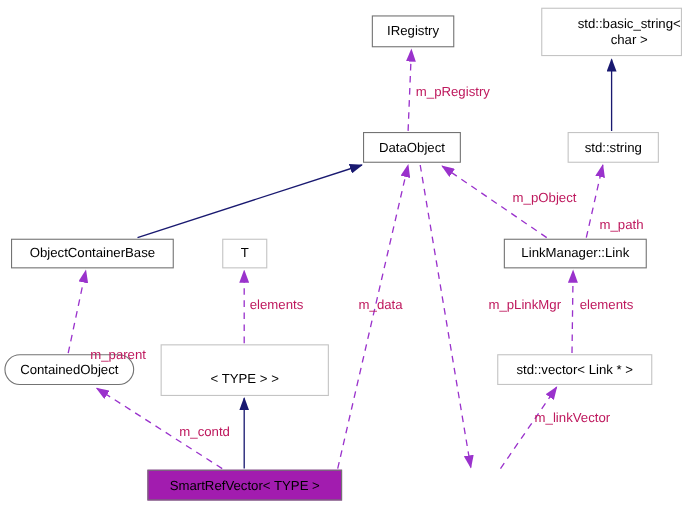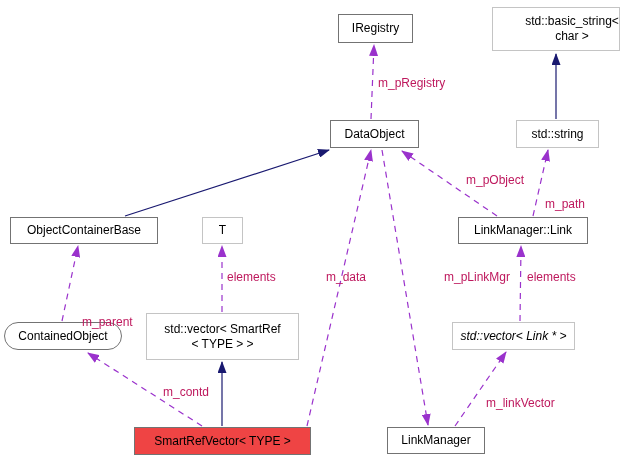--- a/index.html
+++ b/index.html
@@ -46,21 +46,21 @@
     justify-content: center;
     text-align: center;
     white-space: nowrap;
     cursor: pointer;
   }
   .node.external {
     border-color: #c4c4c4;
     cursor: default;
   }
   .node.selected {
-    background: #ef4444;
+    background: #a21caf;
     justify-content: center;
   }
   .edge-label {
     position: absolute;
     color: #be185d;
     font-size: 12px;
     line-height: 14px;
     white-space: nowrap;
   }
 </style>
@@ -125,41 +125,38 @@
   <div class="node" style="left:458px; top:217px; width:130px; height:27px;">
     <span>LinkManager::Link</span>
   </div>
 
   <div class="node" style="left:4px; top:322px; width:118px; height:28px;border-radius:14px;">
     <span>ContainedObject</span>
   </div>
 
   <div class="node external" style="left:146px; top:313px; width:153px; height:47px;">
     <div>
-      <span>std::vector&lt; SmartRef</span><br>
+      <br>
       <span>&lt; TYPE &gt; &gt;</span>
     </div>
   </div>
 
-  <div class="node external" style="left:452px; top:322px; width:123px; height:28px;font-style:italic;">
+  <div class="node external" style="left:452px; top:322px; width:141px; height:28px;">
     <span>std::vector&lt; Link * &gt;</span>
   </div>
 
   <div class="node selected" style="left:134px; top:427px; width:177px; height:28px;">
     <span>SmartRefVector&lt; TYPE &gt;</span>
   </div>
 
-  <div class="node" style="left:387px; top:427px; width:98px; height:27px;">
-    <span>LinkManager</span>
-  </div>
 
   <div class="edge-label" style="left:378px; top:76px;">m_pRegistry</div>
   <div class="edge-label" style="left:466px; top:173px;">m_pObject</div>
   <div class="edge-label" style="left:545px; top:173px;margin-top:24px;">m_path</div>
   <div class="edge-label" style="left:82px; top:270px;margin-top:45px;">m_parent</div>
   <div class="edge-label" style="left:227px; top:270px;">elements</div>
   <div class="edge-label" style="left:326px; top:270px;">m_data</div>
   <div class="edge-label" style="left:408px; top:270px;margin-left:36px;">m_pLinkMgr</div>
   <div class="edge-label" style="left:527px; top:270px;">elements</div>
   <div class="edge-label" style="left:163px; top:385px;">m_contd</div>
-  <div class="edge-label" style="left:486px; top:396px;">m_linkVector</div>
+  <div class="edge-label" style="left:486px; top:373px;">m_linkVector</div>
 
 </div>
 
 </body></html>

